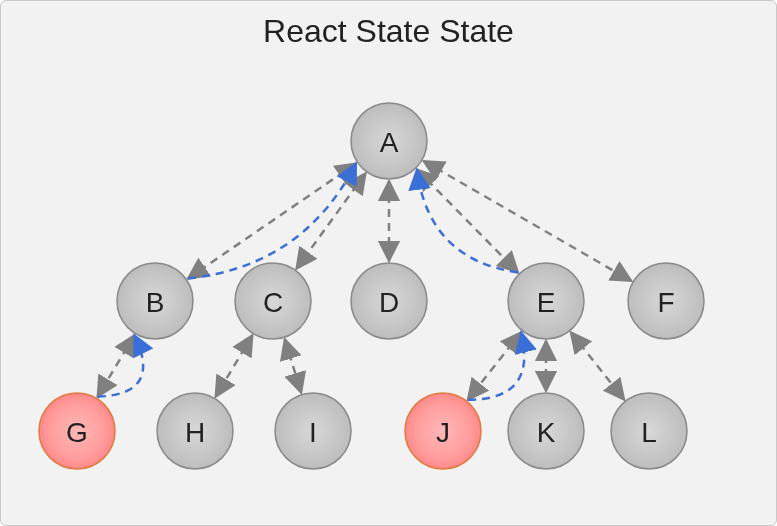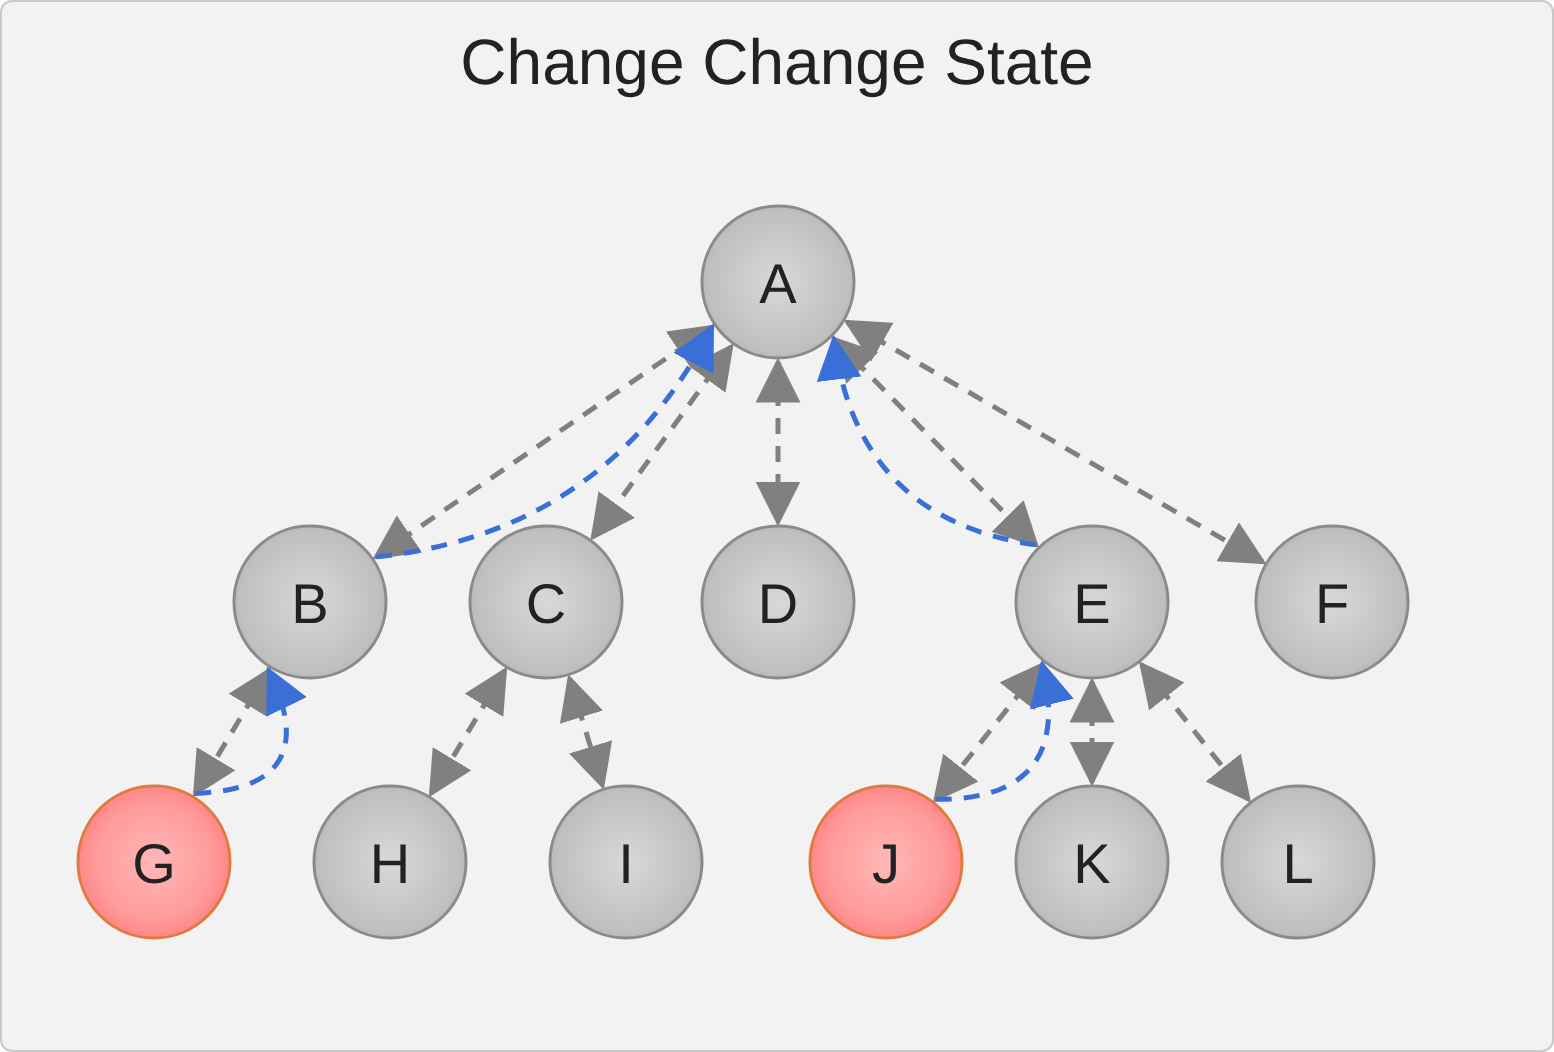--- a/index.html
+++ b/index.html
@@ -40,21 +40,21 @@
     fill: #222;
     text-anchor: middle;
     dominant-baseline: central;
     font-family: "Segoe UI", Arial, sans-serif;
   }
 </style>
 </head>
 <body>
 
 <div class="frame">
-  <div class="title">Change Change State</div>
+  <div class="title">React State State</div>
   <svg class="canvas">
     <defs>
       <marker id="arrow-gray" viewBox="0 0 10 10" refX="9" refY="5" markerWidth="9" markerHeight="9" orient="auto-start-reverse">
         <path d="M 0 0 L 10 5 L 0 10 z" fill="#808080"></path>
       </marker>
       <marker id="arrow-blue" viewBox="0 0 10 10" refX="9" refY="5" markerWidth="9" markerHeight="9" orient="auto-start-reverse">
         <path d="M 0 0 L 10 5 L 0 10 z" fill="#3a6fd8"></path>
       </marker>
       <radialGradient id="grad-gray" cx="50%" cy="50%" r="55%">
         <stop offset="0%" stop-color="#d8d8d8"></stop>

